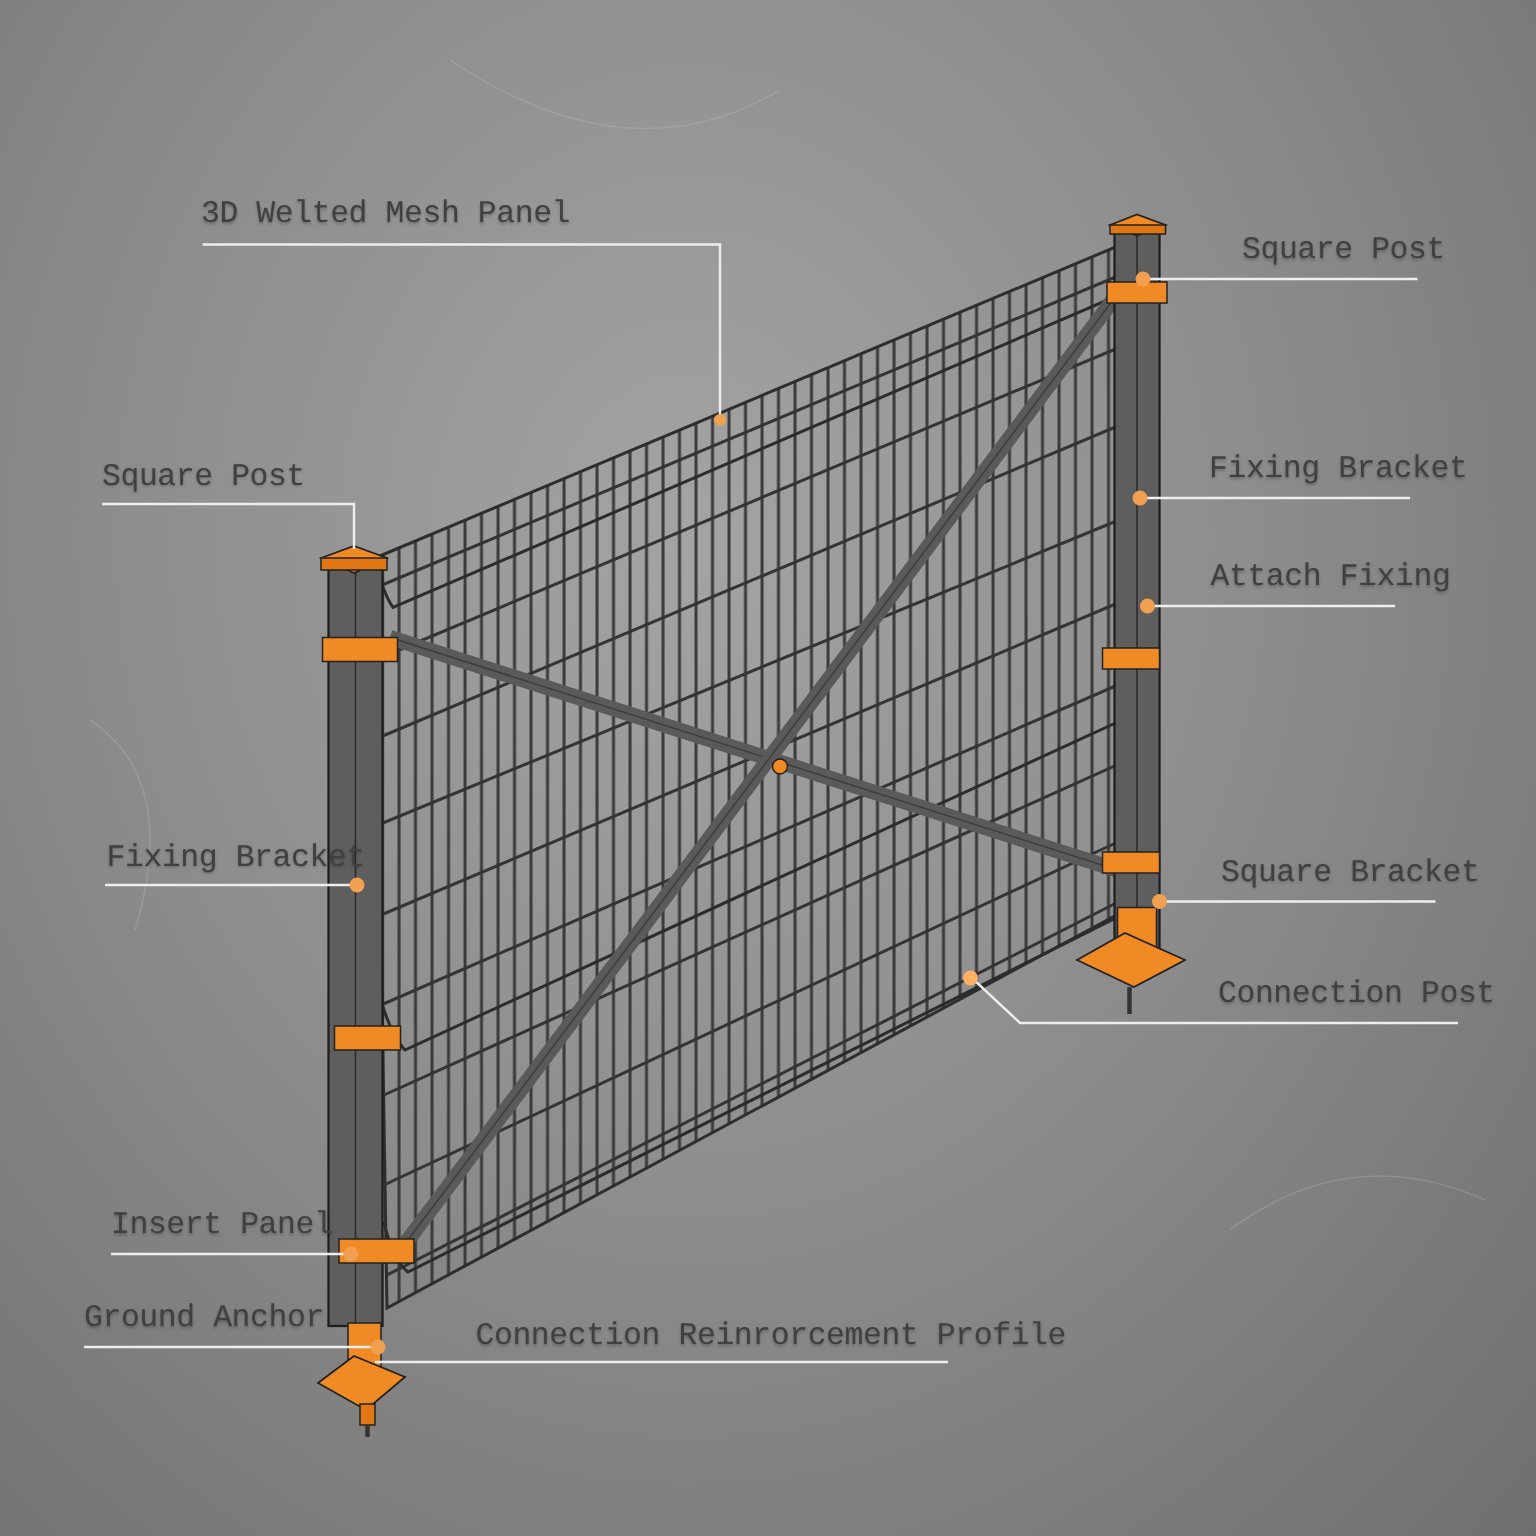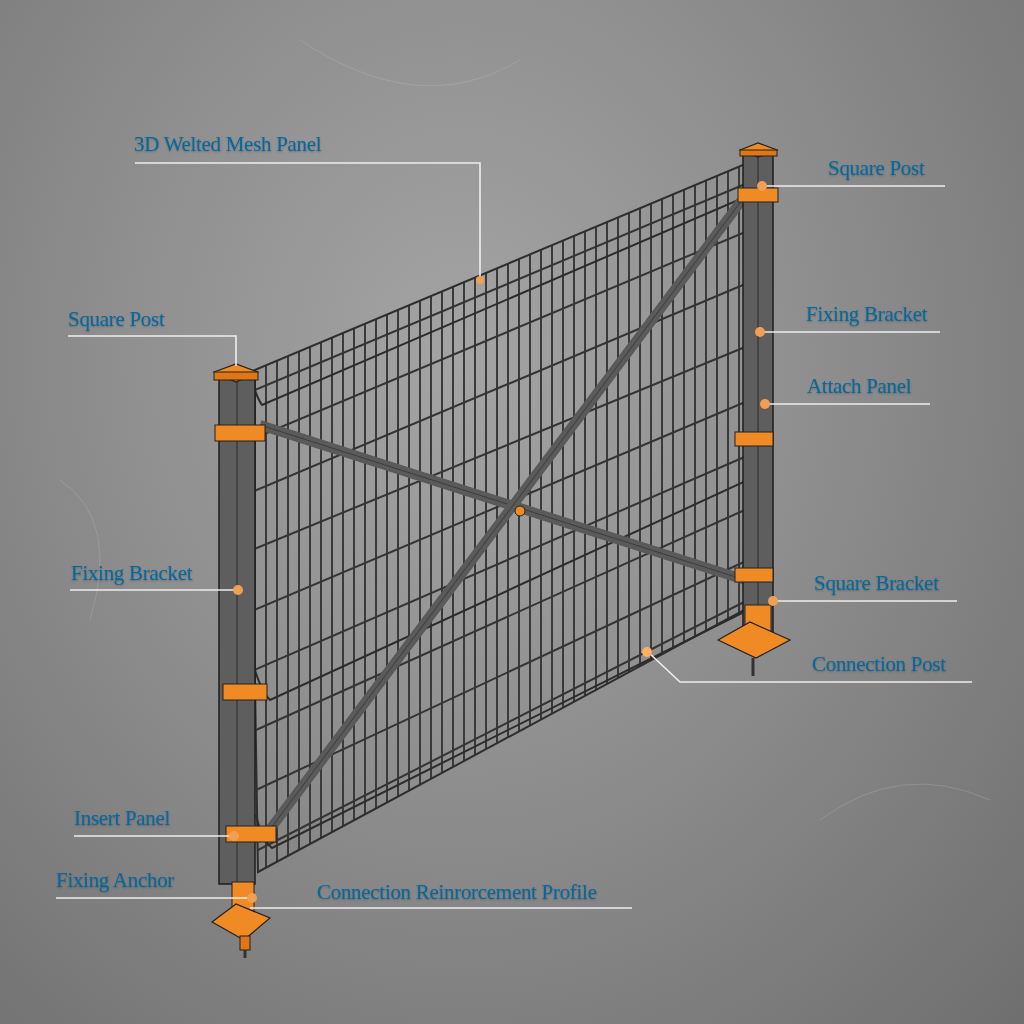--- a/index.html
+++ b/index.html
@@ -3,22 +3,22 @@
 <meta charset="utf-8">
 <style>
   html, body { margin:0; padding:0; }
   body {
     width:1024px; height:1024px; overflow:hidden; position:relative;
     background: radial-gradient(ellipse at 45% 35%, #a4a4a4 0%, #8e8e8e 45%, #6f6f6f 100%);
     font-family: "Liberation Sans", sans-serif;
   }
   .scene { position:absolute; left:0; top:0; width:1024px; height:1024px; }
   .label {
-    position:absolute; color:#0369a1; font-size:21px; white-space:nowrap;
-    font-family: Liberation Serif, serif; letter-spacing:-0.3px;
+    position:absolute; color:#404040; font-size:21px; white-space:nowrap;
+    font-family: Liberation Mono, monospace; letter-spacing:-0.3px;
     text-shadow: 0 1px 2px rgba(0,0,0,0.25);
   }
 </style>
 </head>
 <body>
 
 <svg class="scene" viewBox="0 0 1024 1024" xmlns="http://www.w3.org/2000/svg">
   <defs>
     <pattern id="meshV" x="0" y="0" width="11" height="10" patternUnits="userSpaceOnUse">
       <line x1="2" y1="0" x2="2" y2="10" stroke="#3a3a3a" stroke-width="2"></line>
@@ -112,19 +112,19 @@
     <circle cx="647" cy="652" r="5" fill="#ffb060"></circle>
     <circle cx="234" cy="836" r="5"></circle>
     <circle cx="252" cy="898" r="5"></circle>
   </g>
 </svg>
 
 <div class="label" style="left:134px;top:132px;">3D Welted Mesh Panel</div>
 <div class="label" style="left:828px;top:156px;">Square Post</div>
 <div class="label" style="left:68px;top:307px;">Square Post</div>
 <div class="label" style="left:806px;top:302px;">Fixing Bracket</div>
-<div class="label" style="left:807px;top:374px;">Attach Panel</div>
+<div class="label" style="left:807px;top:374px;">Attach Fixing</div>
 <div class="label" style="left:71px;top:561px;">Fixing Bracket</div>
 <div class="label" style="left:814px;top:571px;">Square Bracket</div>
 <div class="label" style="left:812px;top:652px;">Connection Post</div>
 <div class="label" style="left:74px;top:806px;">Insert Panel</div>
-<div class="label" style="left:56px;top:868px;">Fixing Anchor</div>
+<div class="label" style="left:56px;top:868px;">Ground Anchor</div>
 <div class="label" style="left:317px;top:880px;">Connection Reinrorcement Profile</div>
 
 </body></html>

